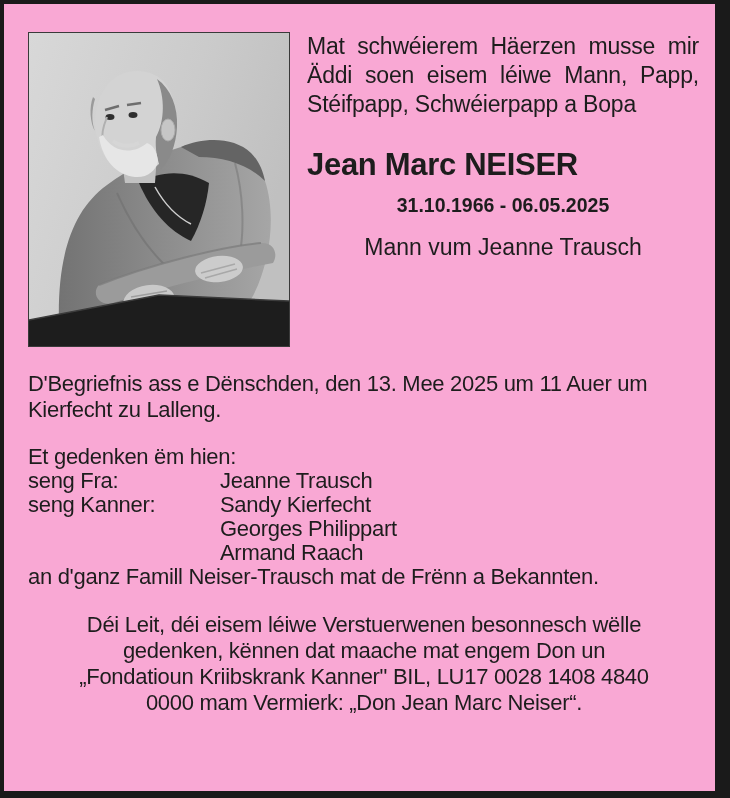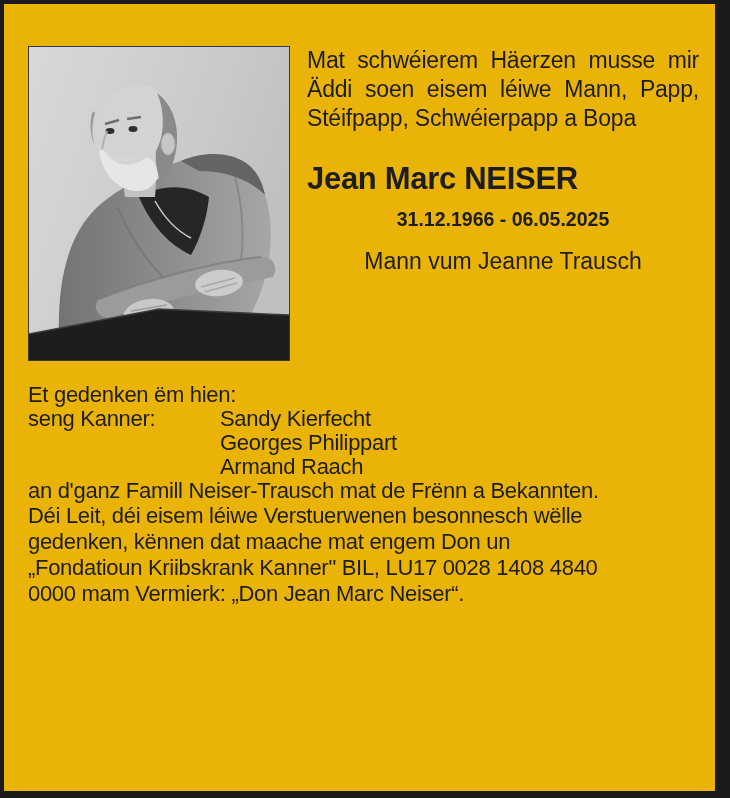--- a/index.html
+++ b/index.html
@@ -6,28 +6,28 @@
     margin: 0;
     padding: 0;
     background: #ffffff;
     width: 730px;
     font-family: "Liberation Sans", sans-serif;
   }
   .announcement {
     box-sizing: border-box;
     width: 730px;
     height: 798px;
-    background: #eab308;
+    background: #f9a8d4;
     border-style: solid;
     border-color: #1a1a1a;
     border-top-width: 4px;
     border-left-width: 4px;
     border-right-width: 15px;
     border-bottom-width: 7px;
-    padding: 42px 15px 0 24px;
+    padding: 28px 15px 0 24px;
     color: #1d1d1d;
     overflow: hidden;
   }
   .top {
     display: flex;
     gap: 17px;
   }
   .photo {
     margin: 0;
     width: 260px;
@@ -93,23 +93,25 @@
     width: 192px;
   }
   .dateline {
     margin-top: 17px;
     font-size: 22px;
     line-height: 26px;
     letter-spacing: -0.3px;
   }
   .dateline .place { font-weight: bold; }
   .donation {
+    margin-top: 23px;
     font-size: 22px;
     line-height: 26px;
     letter-spacing: -0.3px;
+    text-align: center;
   }
 </style>
 </head>
 <body>
 
 <div class="announcement">
 
   <div class="top">
 
     <figure class="photo">
@@ -168,29 +170,34 @@
         <path d="M100,272 C110,277 128,276 140,270 M102,264 L138,258" stroke="#9e9e9e" stroke-width="1.5" fill="none"></path>
 
         <path d="M0,287 L130,262 L260,268 L260,313 L0,313 Z" fill="#1d1d1d"></path>
         <path d="M0,287 L130,262 L260,268" stroke="#3c3c3c" stroke-width="1.5" fill="none"></path>
       </svg>
     </figure>
 
     <div class="right-col">
       <p class="intro">Mat schwéierem Häerzen musse mir Äddi soen eisem léiwe Mann, Papp, Stéifpapp, Schwéierpapp a Bopa</p>
       <h1 class="deceased-name">Jean Marc NEISER</h1>
-      <div class="life-dates">31.12.1966 - 06.05.2025</div>
+      <div class="life-dates">31.10.1966 - 06.05.2025</div>
       <div class="relation">Mann vum Jeanne Trausch</div>
     </div>
 
   </div>
 
+  <p class="funeral-notice preline">D'Begriefnis ass e Dënschden, den 13. Mee 2025 um 11 Auer um
+Kierfecht zu Lalleng.</p>
 
   <div class="mourners">
     <div>Et gedenken ëm hien:</div>
+    <div class="row">
+      <span class="lbl">seng Fra:</span><span>Jeanne Trausch</span>
+    </div>
     <div class="row">
       <span class="lbl">seng Kanner:</span><span>Sandy Kierfecht</span>
     </div>
     <div class="row">
       <span class="lbl"></span><span>Georges Philippart</span>
     </div>
     <div class="row">
       <span class="lbl"></span><span>Armand Raach</span>
     </div>
     <div>an d'ganz Famill Neiser-Trausch mat de Frënn a Bekannten.</div>

